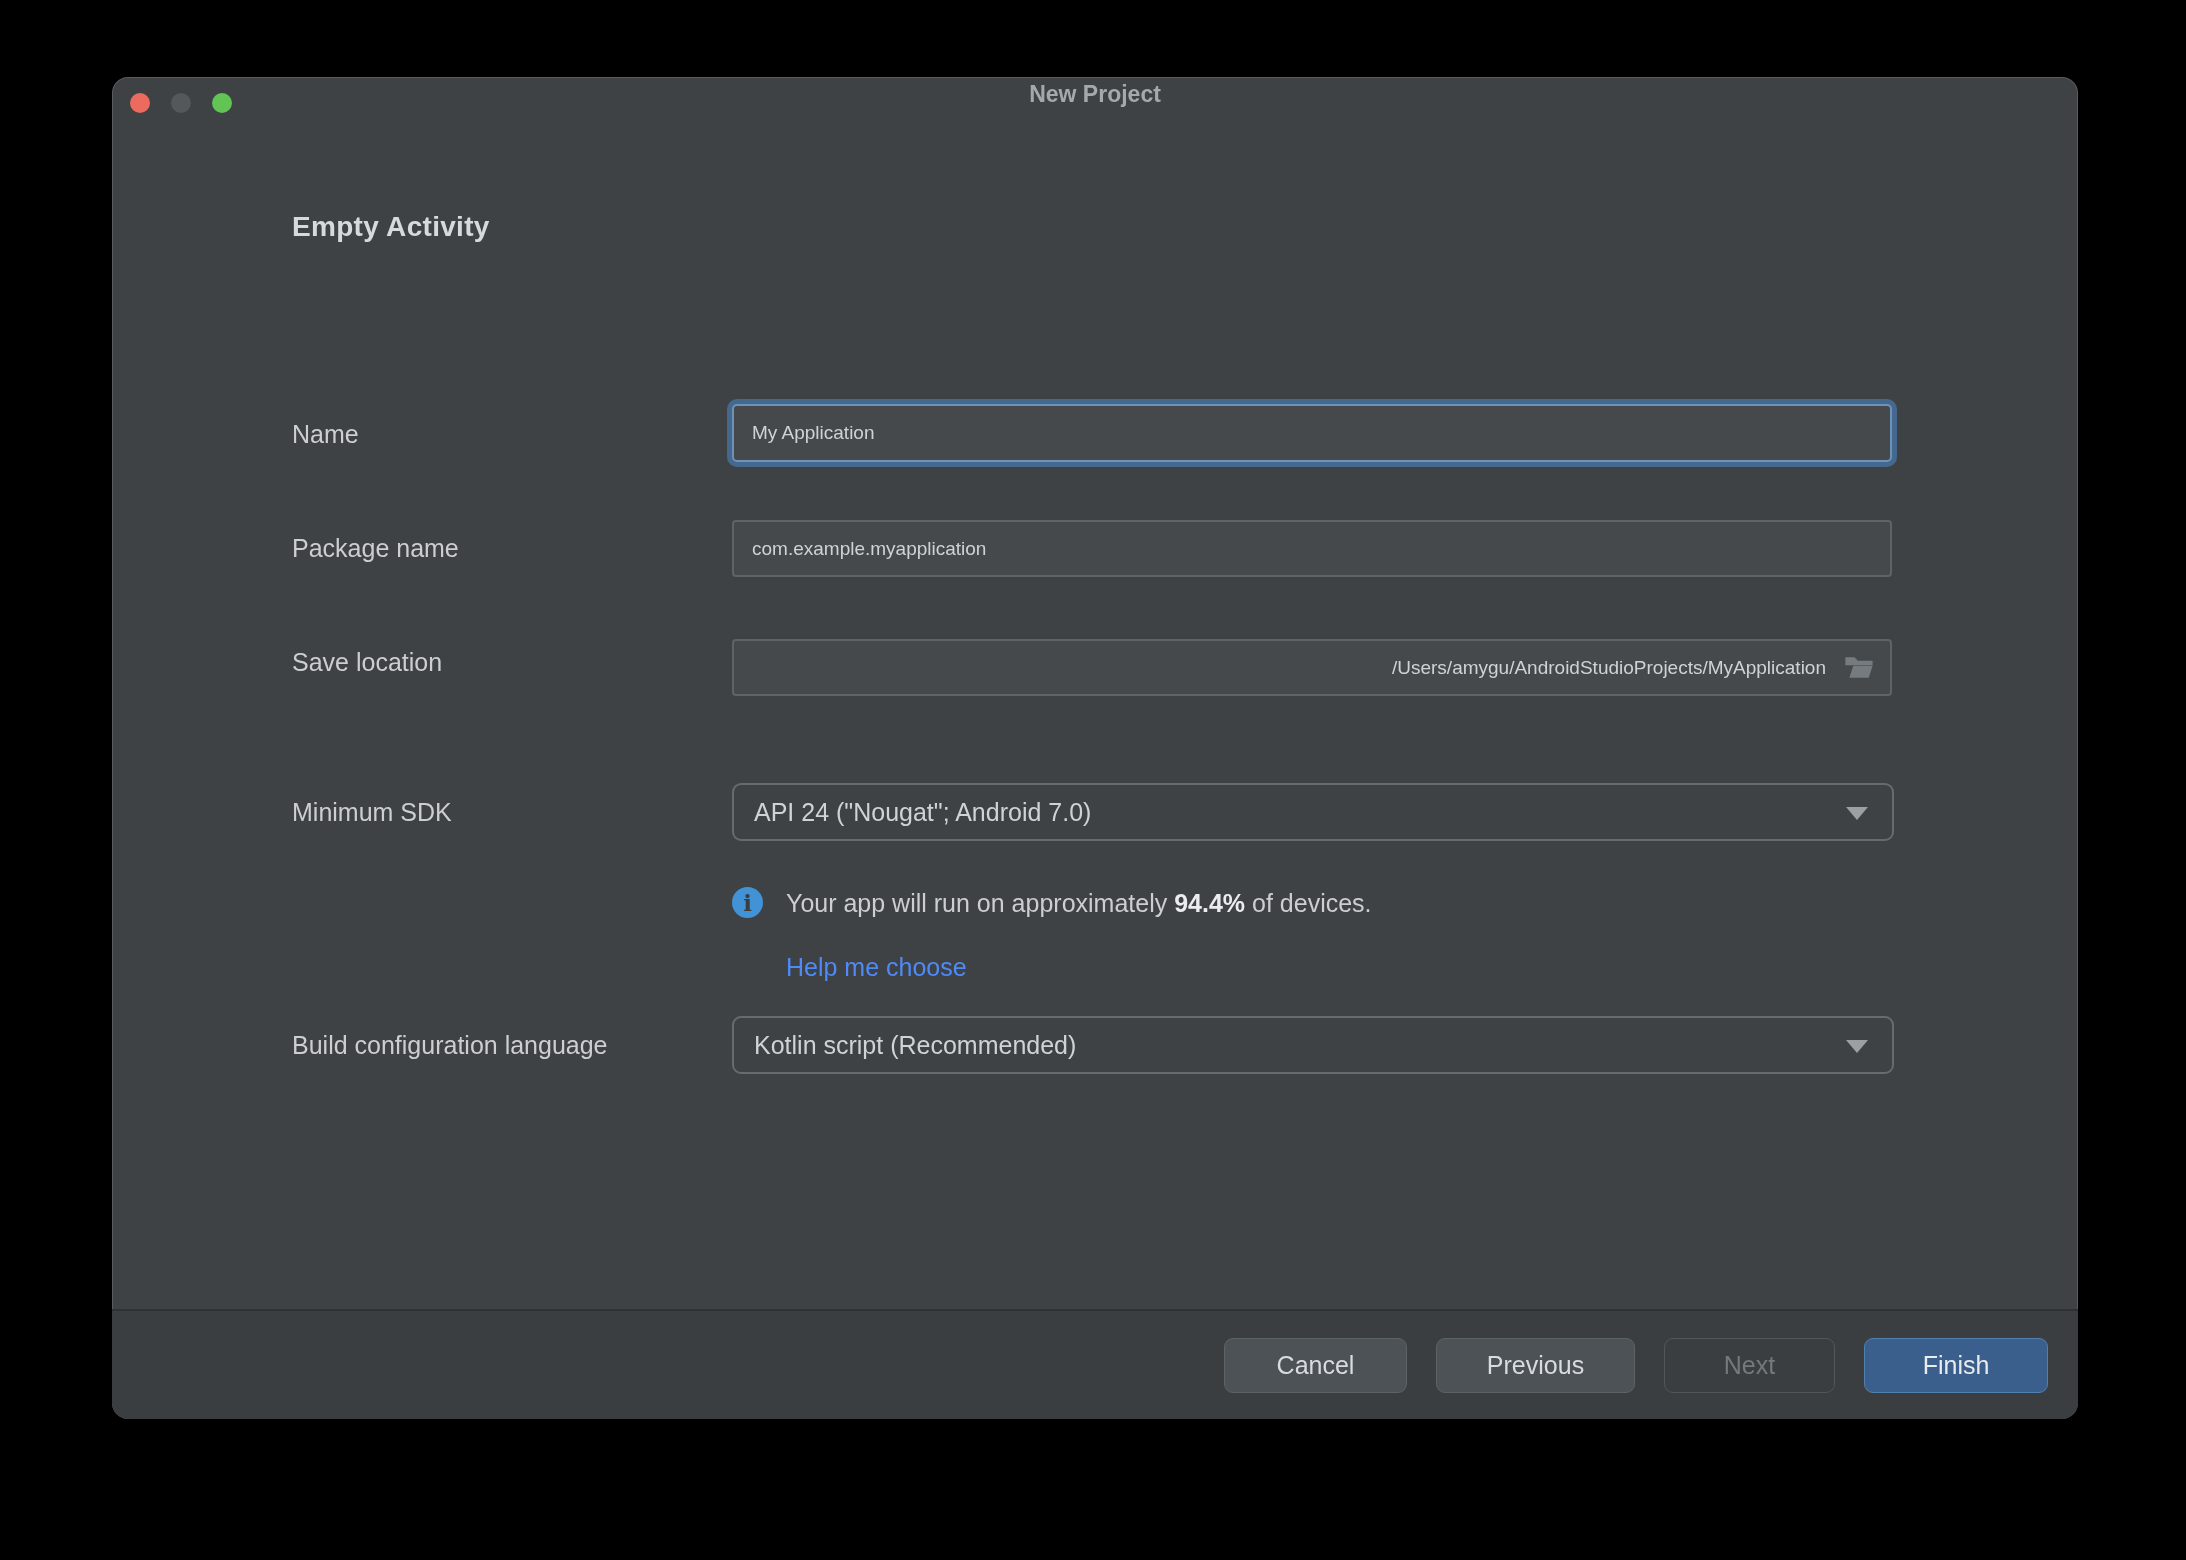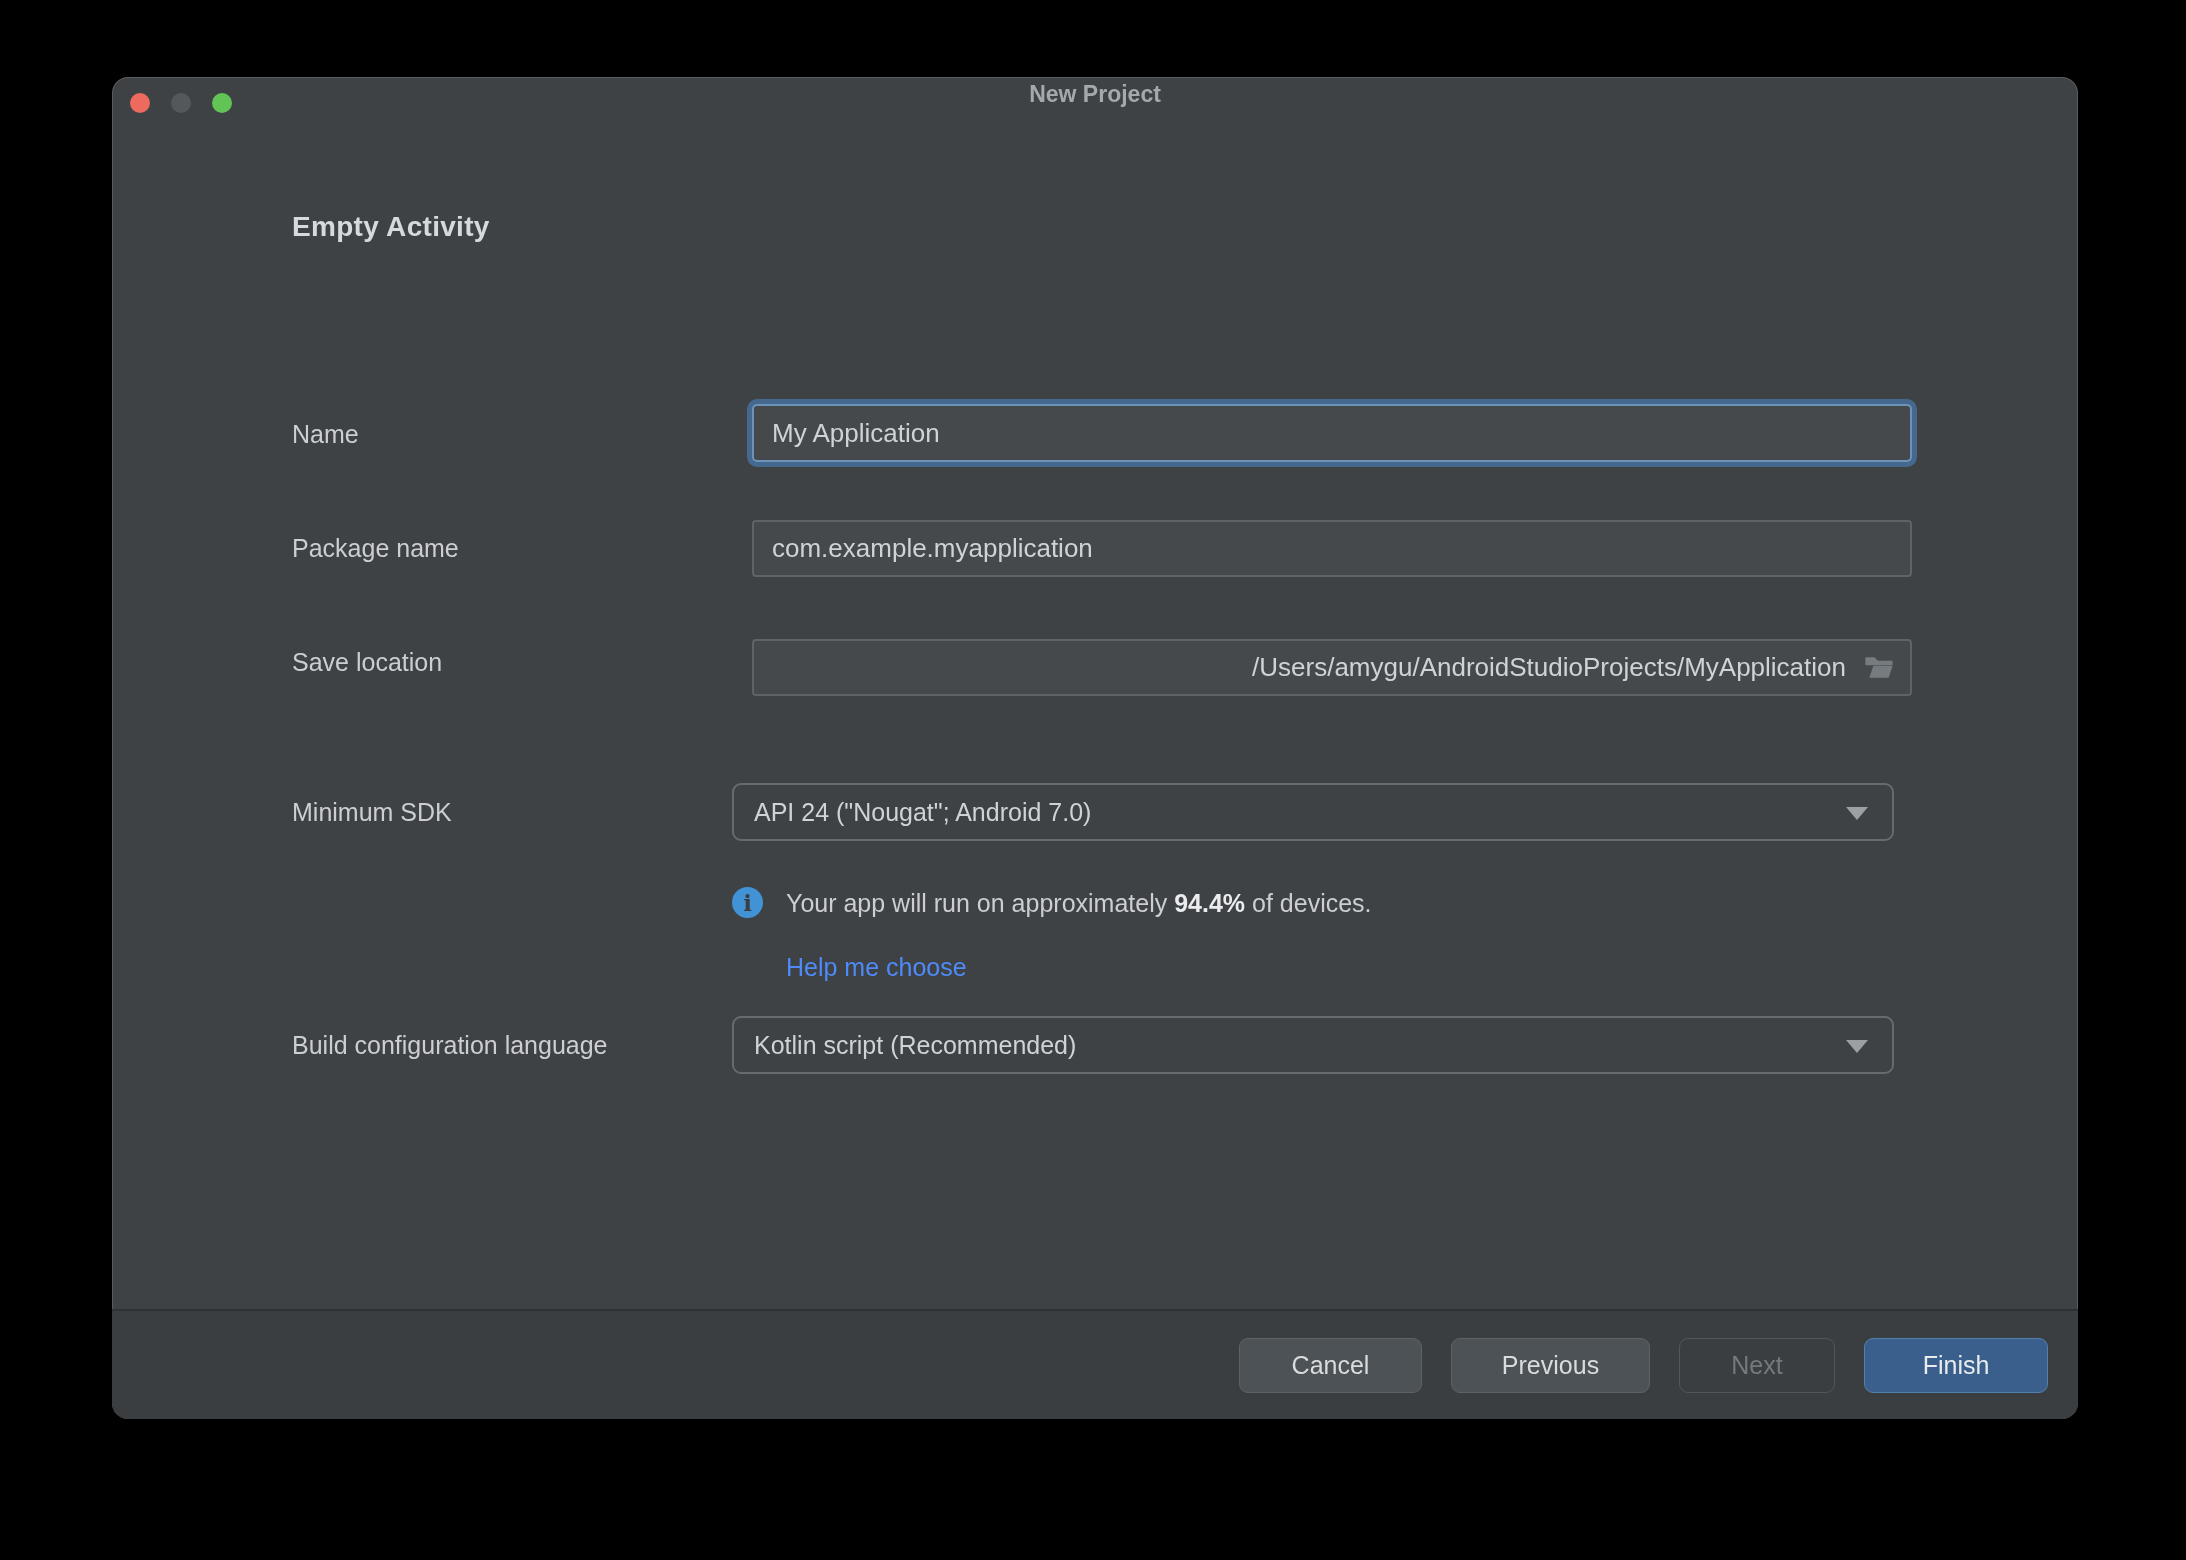--- a/index.html
+++ b/index.html
@@ -34,23 +34,23 @@
   .rowlabel { position:absolute; left:180px; font-size:25px; color:#ccced1; }
   .lbl-name    { top:343px; }
   .lbl-package { top:457px; }
   .lbl-save    { top:571px; }
   .lbl-sdk     { top:721px; }
   .lbl-build   { top:954px; }
 
   .field {
     position:absolute; left:620px; width:1160px; height:57px;
     background:#45494c; border:2px solid #5e6365; border-radius:4px;
-    color:#d0d3d6; font-size:26px;
+    color:#d0d3d6; font-size:19px;
     display:flex; align-items:center; padding:0 18px;
-    white-space:nowrap; overflow:hidden;margin-left:20px;
+    white-space:nowrap; overflow:hidden;
   }
   .field-name { top:327px; height:58px;
     border:2px solid #6e93b8; border-radius:5px;
     box-shadow:0 0 0 5px #44688e;
   }
   .field-package { top:443px; }
   .field-save    { top:562px; padding-right:64px;justify-content:flex-end; }
 
   .folder-btn {
     position:absolute; right:12px; top:50%; transform:translateY(-50%);
@@ -94,21 +94,21 @@
     border-radius:0 0 16px 16px;
     display:flex; align-items:center; justify-content:flex-end;
     gap:29px; padding-right:30px;
   }
   .btn {
     height:55px; border-radius:9px; font-size:25px;
     display:flex; align-items:center; justify-content:center; cursor:pointer;
   }
   .btn-cancel   { width:183px; }
   .btn-previous { width:199px; }
-  .btn-next     { width:156px; cursor:default; }
+  .btn-next     { width:171px; cursor:default; }
   .btn-finish   { width:184px; }
   .btn-normal   { background:#4d5256; border:1px solid #5d6265; color:#d9dcdf; }
   .btn-outline  { background:transparent; border:1px solid #515659; color:#75797c; }
   .btn-primary  { background:#3a5f8c; border:1px solid #5180ae; color:#e9ebec; }
 </style>
 </head>
 <body>
 
 <div class="dialog">
 

